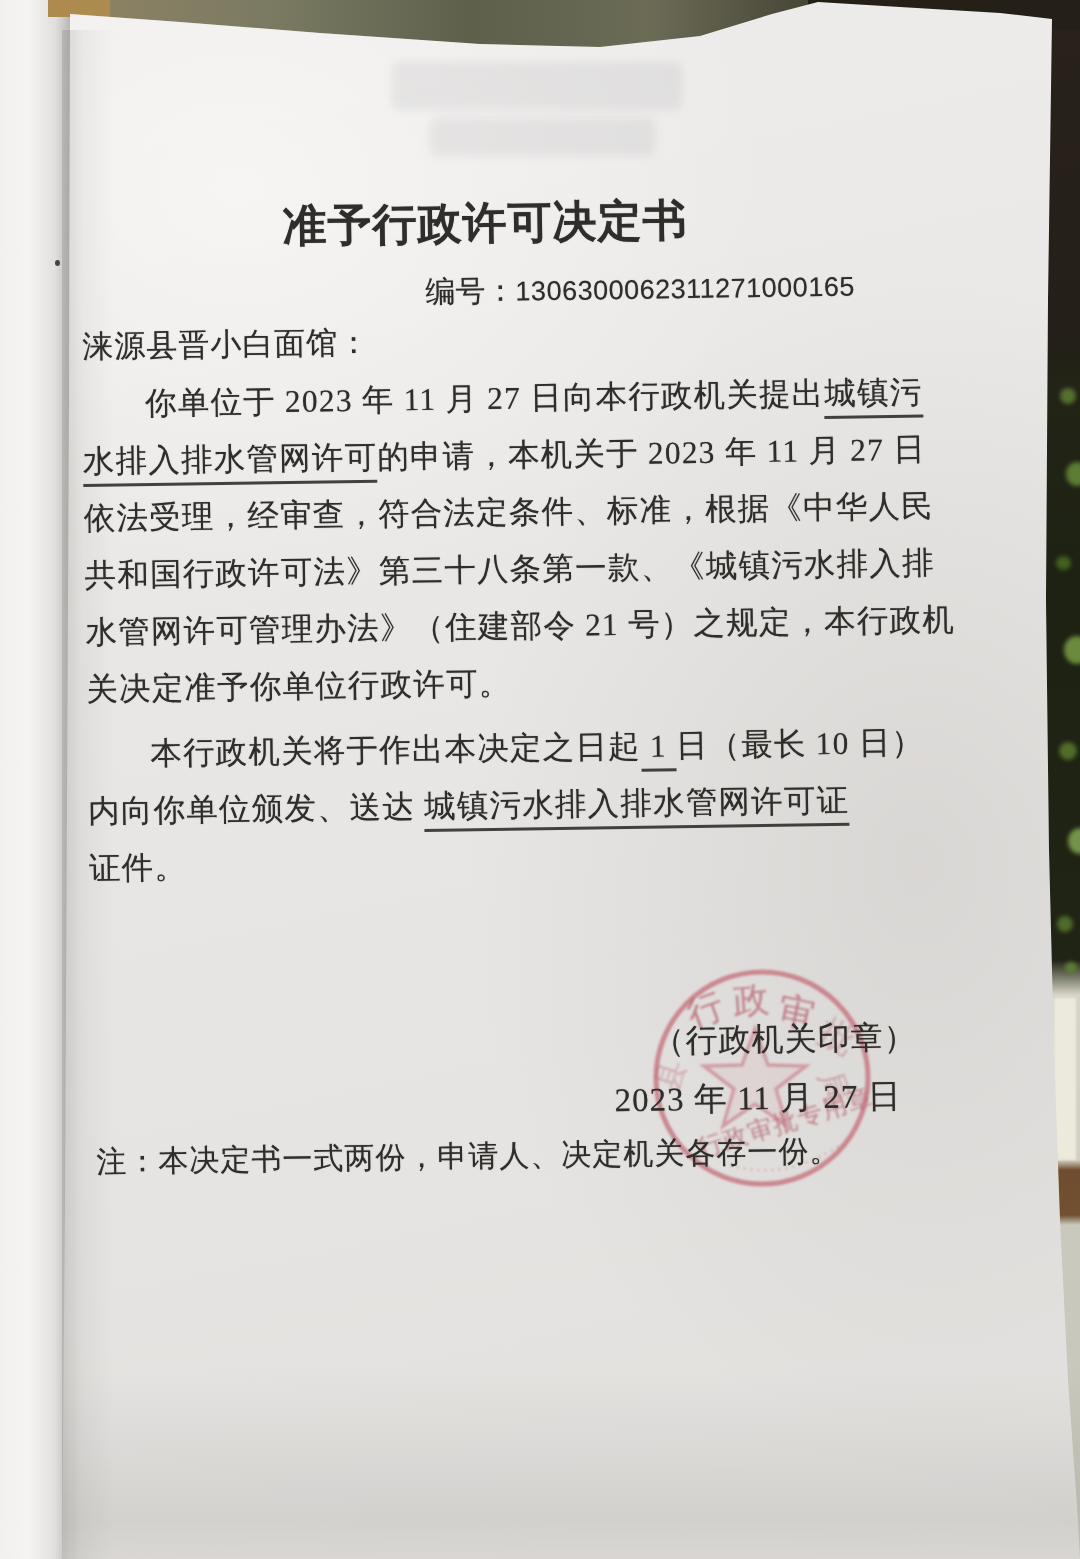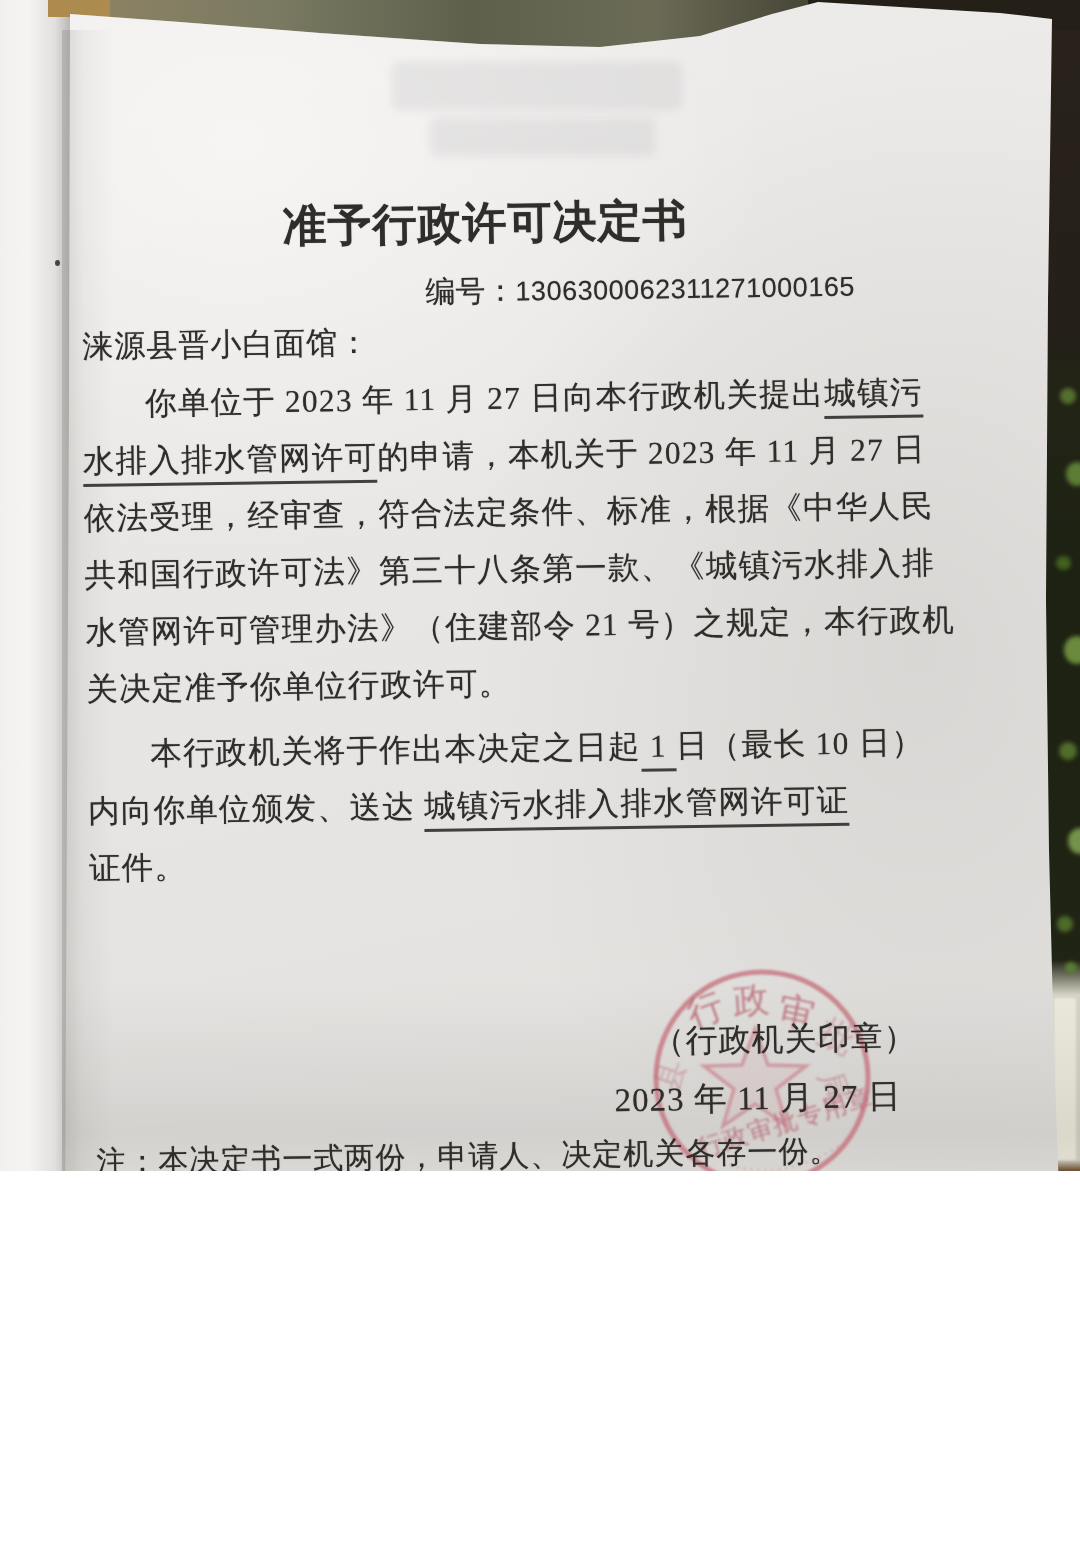--- a/index.html
+++ b/index.html
@@ -1,16 +1,16 @@
 <!DOCTYPE html>
 <html><head>
 <meta charset="utf-8">
 <style>
   html,body{margin:0;padding:0;}
-  .canvas{position:relative;width:1080px;height:1171px;overflow:hidden;
+  .canvas{position:relative;width:1080px;height:1559px;overflow:hidden;
     background:#241f18;font-family:"Liberation Serif","DejaVu Serif",serif;}
 
   
   .backdrop{position:absolute;inset:0;z-index:0;
     background:linear-gradient(to bottom,
       #28221a 0px,#241f18 340px,#222416 380px,#1d2213 600px,#202414 960px,
       #d6d4c6 995px,#d2d0c2 1160px,#6e4e2f 1170px,#70502f 1215px,
       #c9c9be 1225px,#c6c6bb 100%);}
   .sill{position:absolute;left:1054px;top:998px;width:22px;height:162px;
     background:#eceadc;filter:blur(1px);z-index:1;}

